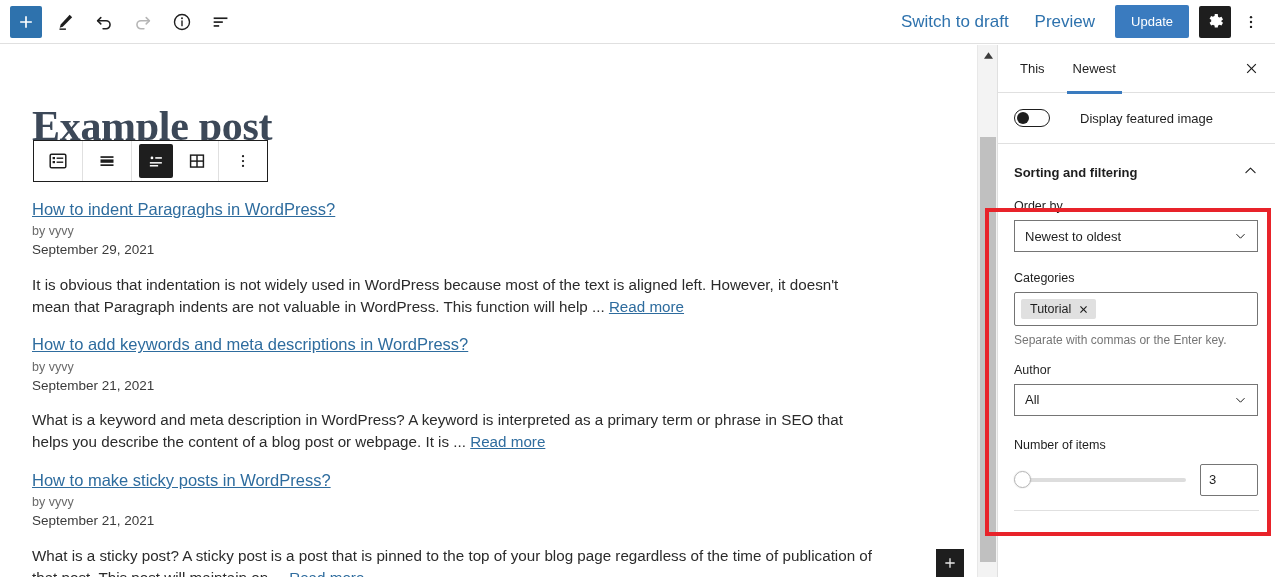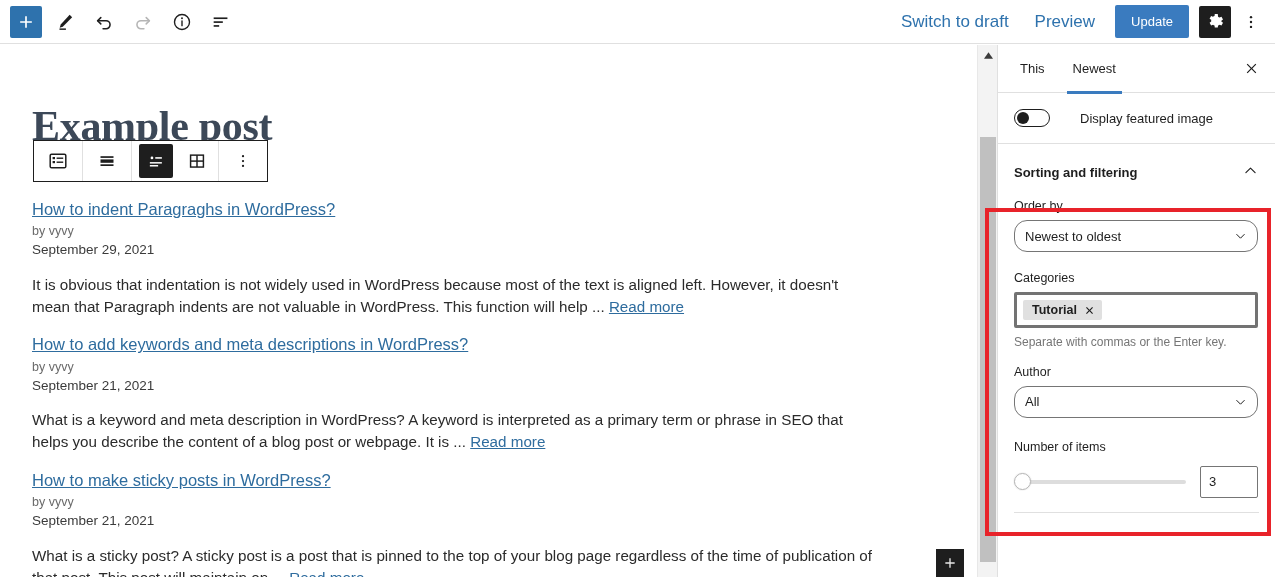--- a/index.html
+++ b/index.html
@@ -332,48 +332,47 @@
     display: block;
     font-size: 12.5px;
     color: #1e1e1e;
     margin-bottom: 7px;
   }
   .select-ctl {
     position: relative;
     width: 244px;
     height: 32px;
     border: 1px solid #757575;
-    border-radius: 13px;
+    border-radius: 0;
     display: flex;
     align-items: center;
     padding: 0 10px;
     font-size: 13px;
     color: #1e1e1e;
     background: #fff;
     cursor: pointer;
   }
   .select-ctl .chev {
     position: absolute;
     right: 9px; top: 50%;
     transform: translateY(-50%);
     display: flex;
   }
   .token-field {
     width: 244px;
     min-height: 34px;
-    border: 3px solid #737373;
+    border: 1px solid #737373;
     border-radius: 2px;
     padding: 5px 6px;
     display: flex;
     align-items: center;
     flex-wrap: wrap;
     gap: 4px;
     background: #fff;
     cursor: text;
-    font-weight: bold;
   }
   .token {
     display: inline-flex;
     align-items: center;
     gap: 7px;
     background: #e0e0e0;
     border-radius: 2px;
     padding: 3px 7px 3px 9px;
     font-size: 12.5px;
     color: #1e1e1e;

